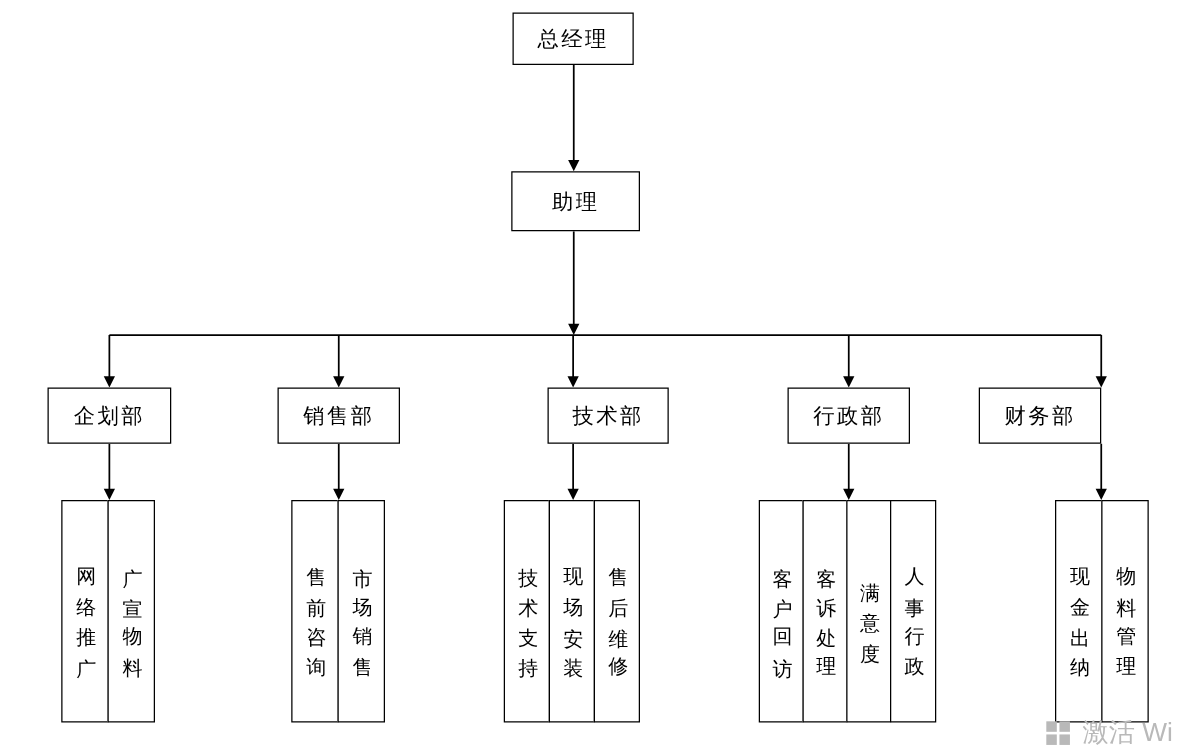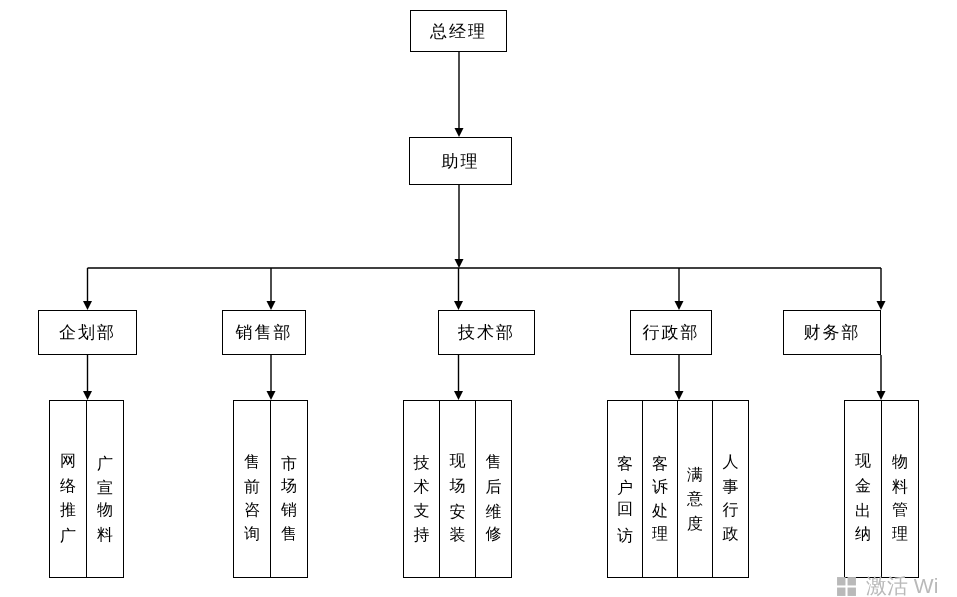--- a/index.html
+++ b/index.html
@@ -103,27 +103,27 @@
   <div class="node" style="left:410px; top:10px; width:97px; height:42px;text-align:right;">
     <span>总经理</span>
   </div>
   <div class="node" style="left:409px; top:137px; width:103px; height:48px;">
     <span>助理</span>
   </div>
 
   <div class="node" style="left:38px; top:310px; width:99px; height:45px;">
     <span>企划部</span>
   </div>
-  <div class="node" style="left:222px; top:310px; width:84px; height:45px;">
+  <div class="node" style="left:222px; top:310px; width:98px; height:45px;">
     <span>销售部</span>
   </div>
   <div class="node" style="left:410px; top:310px; width:97px; height:45px;margin-left:28px;">
     <span>技术部</span>
   </div>
-  <div class="node" style="left:630px; top:310px; width:82px; height:45px;">
+  <div class="node" style="left:630px; top:310px; width:98px; height:45px;">
     <span>行政部</span>
   </div>
   <div class="node" style="left:783px; top:310px; width:98px; height:45px;">
     <span>财务部</span>
   </div>
 
   <div class="vbox" style="left:49px; top:400px; width:38px; height:178px;">
     <span>网络推广</span>
   </div>
   <div class="vbox" style="left:86px; top:400px; width:38px; height:178px;">

